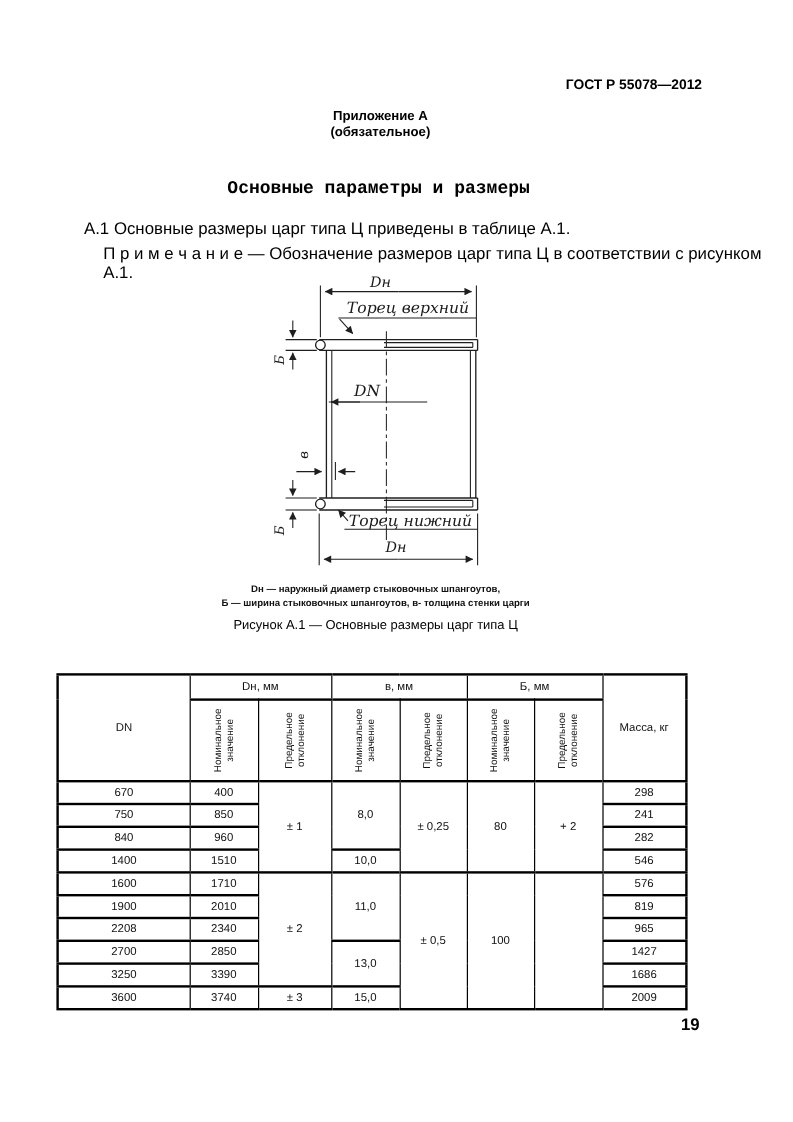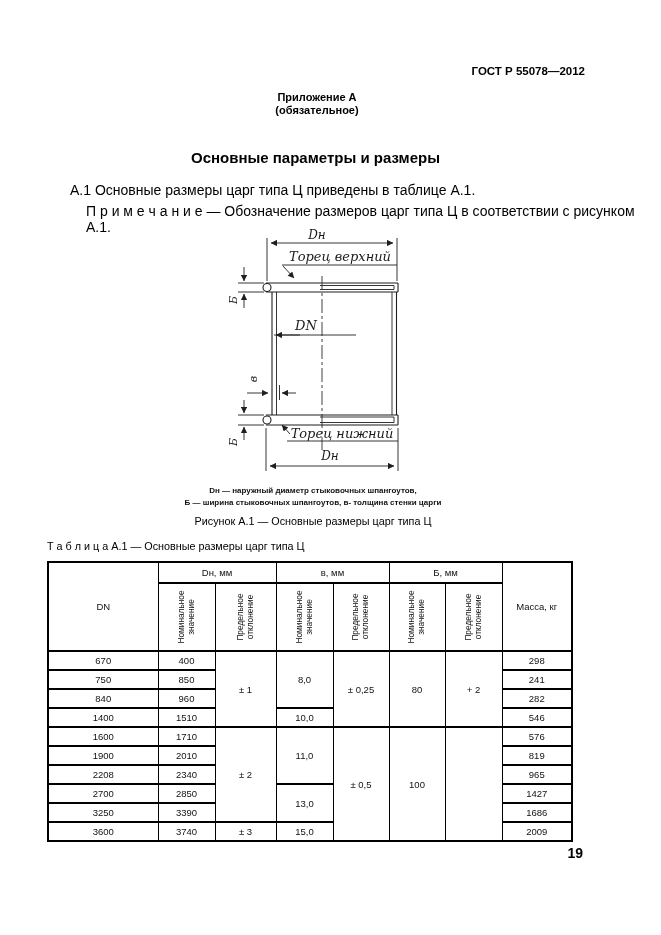--- a/index.html
+++ b/index.html
@@ -48,21 +48,21 @@
 
 <div class="page">
 
   <div class="abs hdr-right" style="top:65px; right:76px;">ГОСТ Р 55078—2012</div>
 
   <div class="abs appendix" style="top:91px; left:227px; width:180px;">
     <div>Приложение А</div>
     <div>(обязательное)</div>
   </div>
 
-  <div class="abs title" style="top:149px; left:0; width:631px;">Основные параметры и размеры</div>
+  <div class="abs title" style="top:149px; left:0; width:631px;font-family:Liberation Mono, monospace;">Основные параметры и размеры</div>
 
   <div class="abs para" style="top:182px; left:70px;">А.1 Основные размеры царг типа Ц приведены в таблице А.1.</div>
 
   <div class="abs para" style="top:203px; left:86px;">П р и м е ч а н и е  — Обозначение размеров царг типа Ц в соответствии с рисунком А.1.</div>
 
   <svg class="abs" style="top:222px; left:225px;" width="212" height="258" viewBox="225 222 212 258">
     <defs>
       <marker id="m" viewBox="0 0 10 10" refX="9.5" refY="5" markerWidth="10" markerHeight="7" orient="auto">
         <path d="M0,0 L10,5 L0,10 z" fill="#1f1f1f"></path>
       </marker>
@@ -133,21 +133,20 @@
     <text x="330" y="460" text-anchor="middle" font-size="12">Dн</text>
   </svg>
 
   <div class="abs legend" style="top:485px; left:0; width:626px;">
     <div>Dн — наружный диаметр стыковочных шпангоутов,</div>
     <div>Б — ширина стыковочных шпангоутов, в- толщина стенки царги</div>
   </div>
 
   <div class="abs figcap" style="top:515px; left:0; width:626px;">Рисунок А.1 — Основные размеры царг типа Ц</div>
 
-  <div class="abs tabcap" style="top:540px; left:47px;">Т а б л и ц а  А.1 — Основные размеры царг типа Ц</div>
 
   <table class="gt abs" style="top:561px; left:47px;">
     <colgroup>
       <col style="width:110px">
         <col style="width:57px">
         <col style="width:61px">
         <col style="width:57px">
       <col style="width:56px">
         <col style="width:56px">
         <col style="width:57px">

